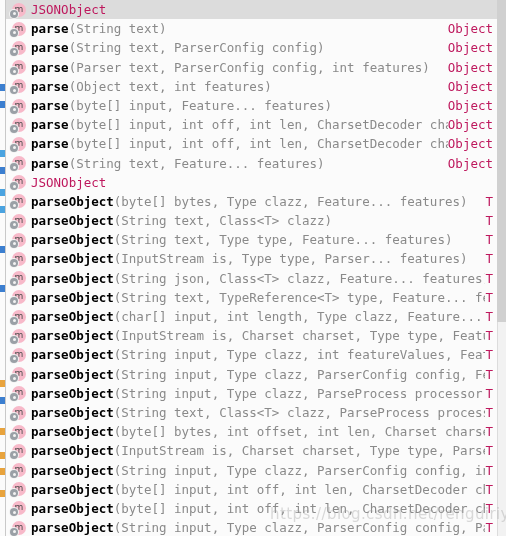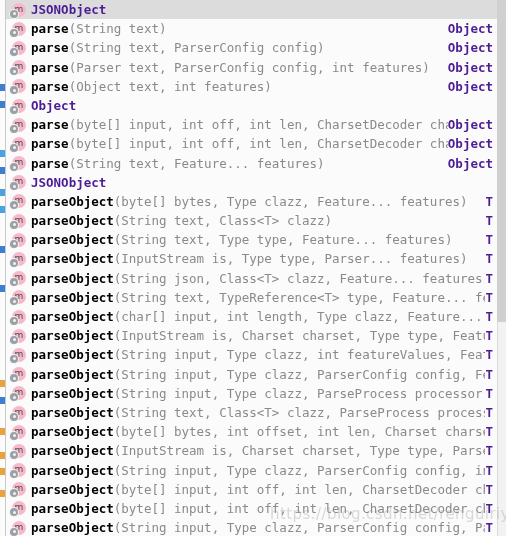--- a/index.html
+++ b/index.html
@@ -157,24 +157,24 @@
   .mname {
     color: #000000;
     font-weight: bold;
   }
   .params {
     color: #8a8a8a;
     font-weight: normal;
   }
   .rettype {
     flex: 0 0 auto;
-    color: #4c1d95;
+    color: #be185d;
     padding-right: 4px;
     text-align: right;
-    font-weight: bold;
+    font-weight: normal;
   }
 
   
   #watermark {
     position: absolute;
     left: 0;
     top: 0;
     width: 506px;
     height: 536px;
     pointer-events: none;
@@ -258,20 +258,21 @@
         </span>
         <span class="sig"><span class="mname">parse</span><span class="params">(Object text, int features)</span></span>
         <span class="rettype">Object</span>
       </div>
       <div class="row">
         <span class="icon">
           <span class="circle"></span>
           <span class="mletter">m</span>
           <span class="cog"></span>
         </span>
+        <span class="sig"><span class="mname">parse</span><span class="params">(byte[] input, Feature... features)</span></span>
         <span class="rettype">Object</span>
       </div>
       <div class="row">
         <span class="icon">
           <span class="circle"></span>
           <span class="mletter">m</span>
           <span class="cog"></span>
         </span>
         <span class="sig"><span class="mname">parse</span><span class="params">(byte[] input, int off, int len, CharsetDecoder char…</span></span>
         <span class="rettype">Object</span>

